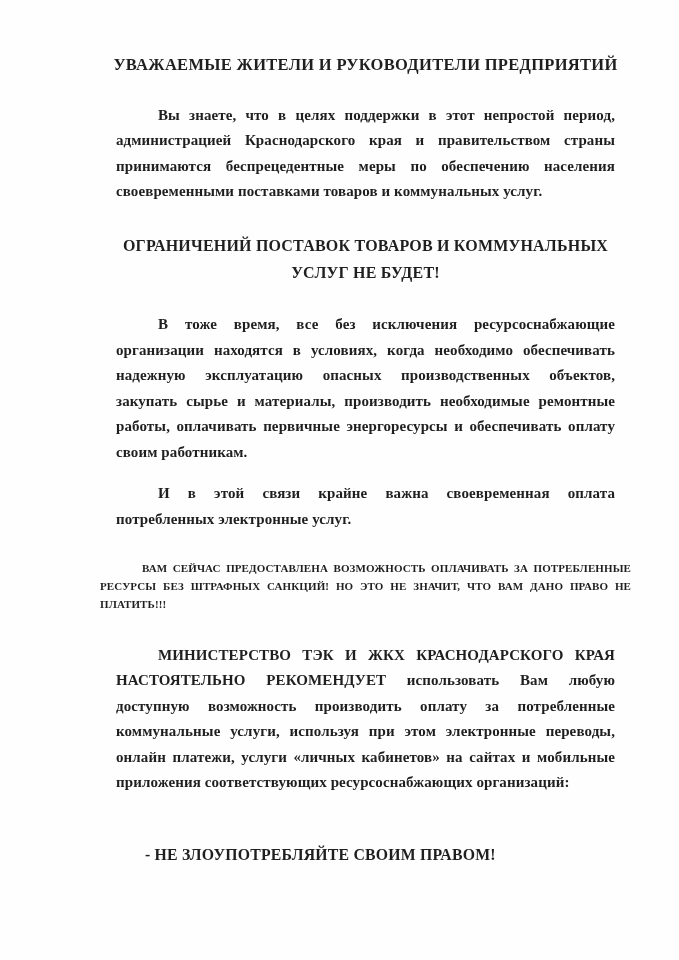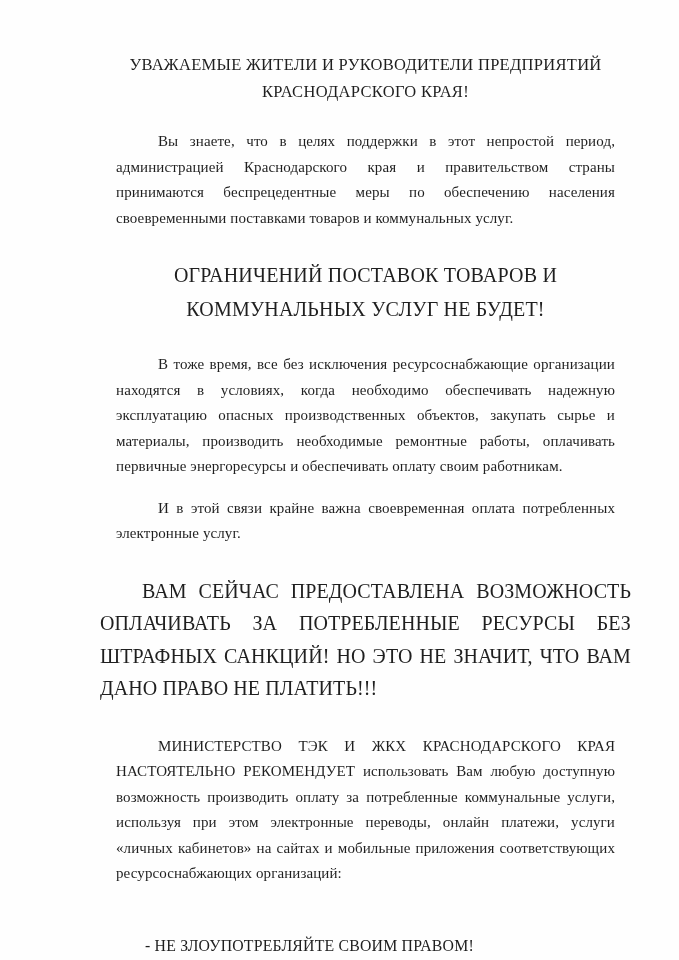--- a/index.html
+++ b/index.html
@@ -13,46 +13,47 @@
     font-family: "Liberation Serif", "DejaVu Serif", serif;
     color: var(--ink, #1f1f1f);
     overflow: hidden;
   }
   .scan-page {
     box-sizing: border-box;
     width: 679px;
     height: 960px;
     padding: 52px 48px 0 100px;
     background: var(--paper, #fefefe);
+    font-weight: bold;
   }
   .doc-title {
     text-align: center;
     font-size: 16.5px;
     line-height: 1.62;
     letter-spacing: 0.3px;
     margin: 0 0 24px 0;
   }
   .para {
     margin: 16px;
     font-size: 15px;
     line-height: 1.7;
     text-align: justify;
     text-indent: 42px;
     letter-spacing: 0.1px;
   }
   .subhead {
     margin: 27px 0 26px 0;
     text-align: center;
-    font-size: 20px;
+    font-size: 16px;
     letter-spacing: 0.2px;
     text-indent: 0;
   }
   .caps-block {
     margin: 28px 0 28px 0;
-    font-size: 20px;
+    font-size: 11px;
     line-height: 1.62;
   }
   .ministry-para {
     margin-top: 29px;
   }
   .closing {
     margin-top: 46px;
     font-size: 15.8px;
     line-height: 1.66;
     letter-spacing: 0.2px;
@@ -65,21 +66,20 @@
   .closing-line:nth-child(3) { margin-left: 182px; }
   .closing-line:nth-child(4) { margin-left: 250px; }
 </style>
 </head>
 <body>
 
 <div class="scan-page">
 
   <div class="doc-title">
     <span>УВАЖАЕМЫЕ ЖИТЕЛИ И РУКОВОДИТЕЛИ ПРЕДПРИЯТИЙ</span><br>
-    <span>КРАСНОДАРСКОГО КРАЯ!</span>
   </div>
 
   <p class="para">Вы знаете, что в целях поддержки в этот непростой период, администрацией Краснодарского края и правительством страны принимаются беспрецедентные меры по обеспечению населения своевременными поставками товаров и коммунальных услуг.</p>
 
   <p class="para subhead">ОГРАНИЧЕНИЙ ПОСТАВОК ТОВАРОВ И КОММУНАЛЬНЫХ УСЛУГ НЕ БУДЕТ!</p>
 
   <p class="para">В тоже время, все без исключения ресурсоснабжающие организации находятся в условиях, когда необходимо обеспечивать надежную эксплуатацию опасных производственных объектов, закупать сырье и материалы, производить необходимые ремонтные работы, оплачивать первичные энергоресурсы и обеспечивать оплату своим работникам.</p>
 
   <p class="para">И в этой связи крайне важна своевременная оплата потребленных электронные услуг.</p>
 

